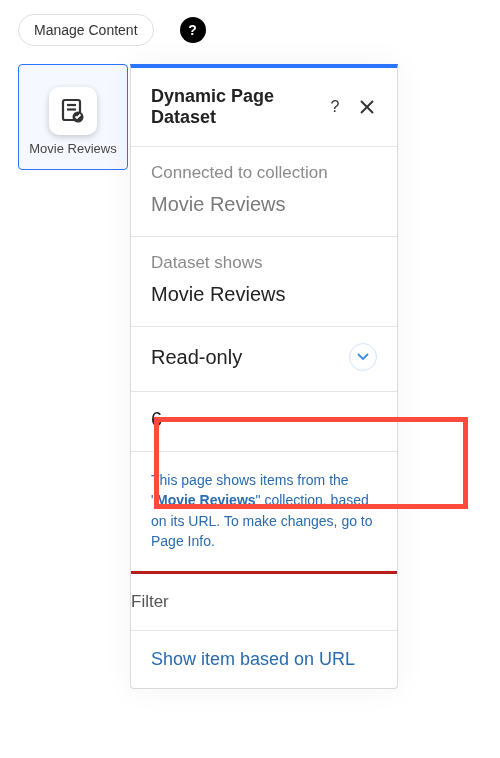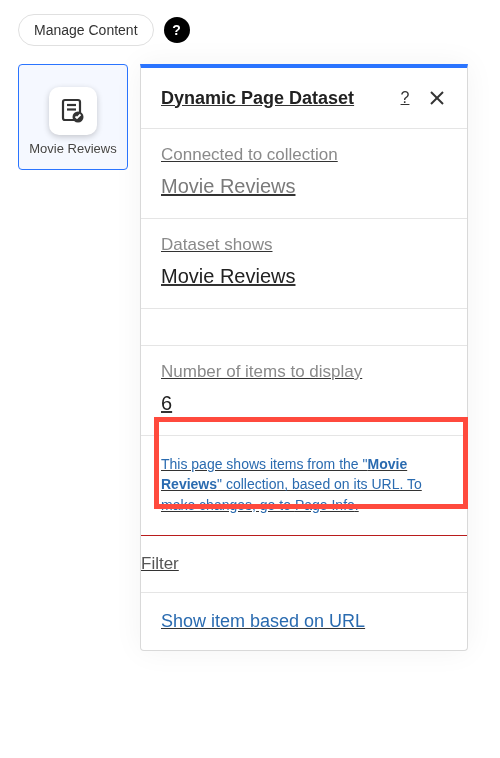--- a/index.html
+++ b/index.html
@@ -1,17 +1,17 @@
 <!DOCTYPE html>
 <html><head>
 <meta charset="utf-8">
 <style>
   * { box-sizing: border-box; margin: 0; padding: 0; }
   html, body { width: 500px; height: 758px; background: #fff; font-family: -apple-system, "Helvetica Neue", Arial, sans-serif; color: #333; }
-  .toolbar { display: flex; align-items: center; gap: 10px; padding: 14px 18px 18px 18px; }
+  .toolbar { display: flex; align-items: center; gap: 26px; padding: 14px 18px 18px 18px; }
   .pill {
     background: #fff; border: 1px solid #e0e0e0; border-radius: 18px;
     padding: 7px 15px; font-size: 14px; color: #333; cursor: pointer;
   }
   .help-circle {
     width: 26px; height: 26px; border-radius: 50%;
     background: #000; color: #fff; display: flex; align-items: center; justify-content: center;
     font-size: 14px; font-weight: bold; cursor: pointer;
   }
 
@@ -30,25 +30,24 @@
     box-shadow: 0 2px 6px rgba(0,0,0,0.2);
     display: flex; align-items: center; justify-content: center;
   }
   .stage-icon .label {
     font-size: 13px; color: #444;
     text-shadow: 0 1px 2px rgba(255,255,255,0.9), 0 0 1px #fff;
     font-weight: 400;
   }
 
   .panel {
-    position: absolute; left: 140px; top: 0; width: 328px;
+    position: absolute; left: 130px; top: 0; width: 268px;
     background: #fff; border: 1px solid #d9d9d9; border-top: 4px solid #2a74ff;
     border-radius: 0 0 4px 4px;
     box-shadow: 0 0 30px rgba(0,0,0,0.05);
-    text-decoration: underline;
   }
   .panel-header {
     display: flex; align-items: center; padding: 18px 18px 18px 20px;
     border-bottom: 1px solid #e5e5e5;
   }
   .panel-title { font-size: 18px; font-weight: 700; color: #222; flex: 1; }
   .header-icon {
     width: 24px; height: 24px; display: flex; align-items: center; justify-content: center;
     font-size: 16px; color: #333; cursor: pointer; margin-left: 8px;
   }
@@ -63,21 +62,21 @@
     width: 28px; height: 28px; border: 1px solid #cfe3f8; border-radius: 50%;
     display: flex; align-items: center; justify-content: center;
     color: #2a74ff; cursor: pointer;
   }
 
   .highlight-box {
     position: absolute; border: 5px solid #ff4a3d; pointer-events: none;
     left: 154px; top: 353px; width: 314px; height: 92px;
   }
 
-  .info-section { padding: 18px 20px 20px 20px; border-bottom: 1px solid #b91c1c; font-size: 14px; color: #2a6bb0; line-height: 1.45; }
+  .info-section { padding: 18px 20px 20px 20px; border-bottom: 3px solid #b91c1c; font-size: 14px; color: #2a6bb0; line-height: 1.45; }
   .info-section .bold { font-weight: 700; }
   .info-section .link { color: #2a6bb0; cursor: pointer; }
 
   .filter-section { padding: 18px 0; text-align: left; border-bottom: 1px solid #e5e5e5; font-size: 17px; color: #555; cursor: pointer; }
   .link-section { padding: 18px 20px; font-size: 18px; color: #2a6bb0; cursor: pointer; }
 
 </style>
 </head>
 <body>
 
@@ -117,24 +116,31 @@
       <div class="section-label">Connected to collection</div>
       <div class="section-value">Movie Reviews</div>
     </div>
 
     <div class="section">
       <div class="section-label">Dataset shows</div>
       <div class="section-value dark">Movie Reviews</div>
     </div>
 
     <div class="section">
+      <div class="row-with-chevron">
+        <div class="section-value dark">Read-only</div>
+        <div class="chevron-circle">
+          <svg width="12" height="8" viewBox="0 0 12 8">
+            <path d="M1 1 L6 6 L11 1" stroke="#3a8dde" stroke-width="1.8" fill="none"></path>
+          </svg>
+        </div>
+      </div>
     </div>
 
     <div class="section">
-      <div class="section-label">Number of items to display</div>
       <div class="section-value dark">6</div>
     </div>
 
     <div class="info-section">
       <span>This page shows items from the "</span><span class="bold">Movie Reviews</span><span>" collection, based on its URL. To make changes, go to </span><span class="link">Page Info</span><span>.</span>
     </div>
 
     <div class="filter-section">Filter</div>
 
     <div class="link-section">Show item based on URL</div>

